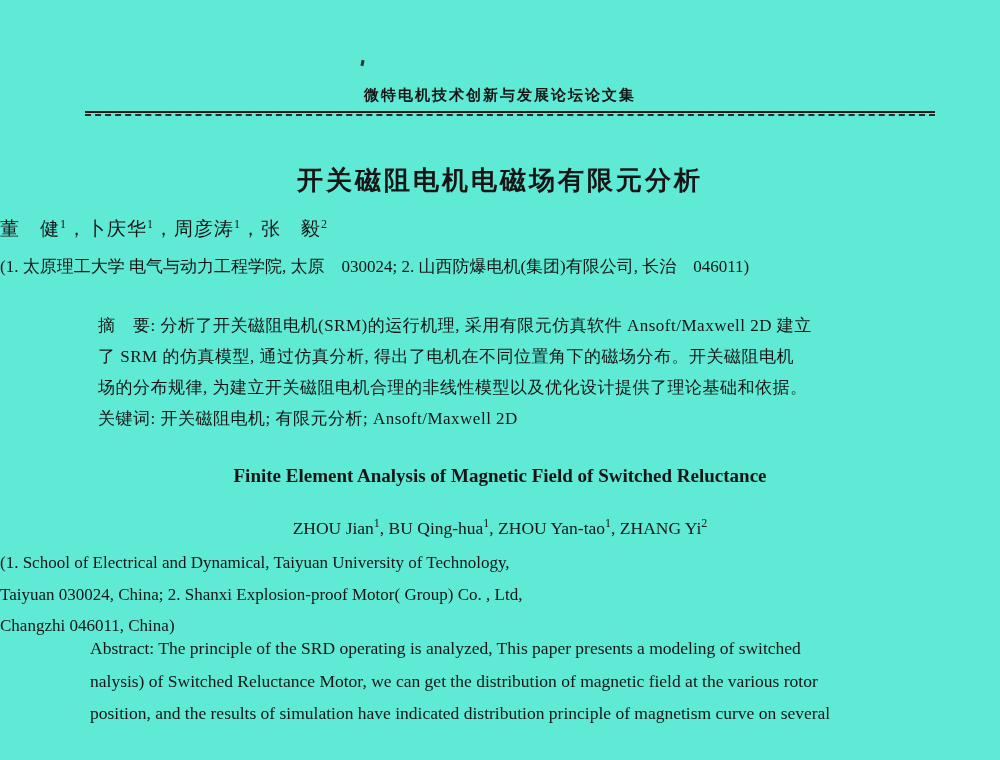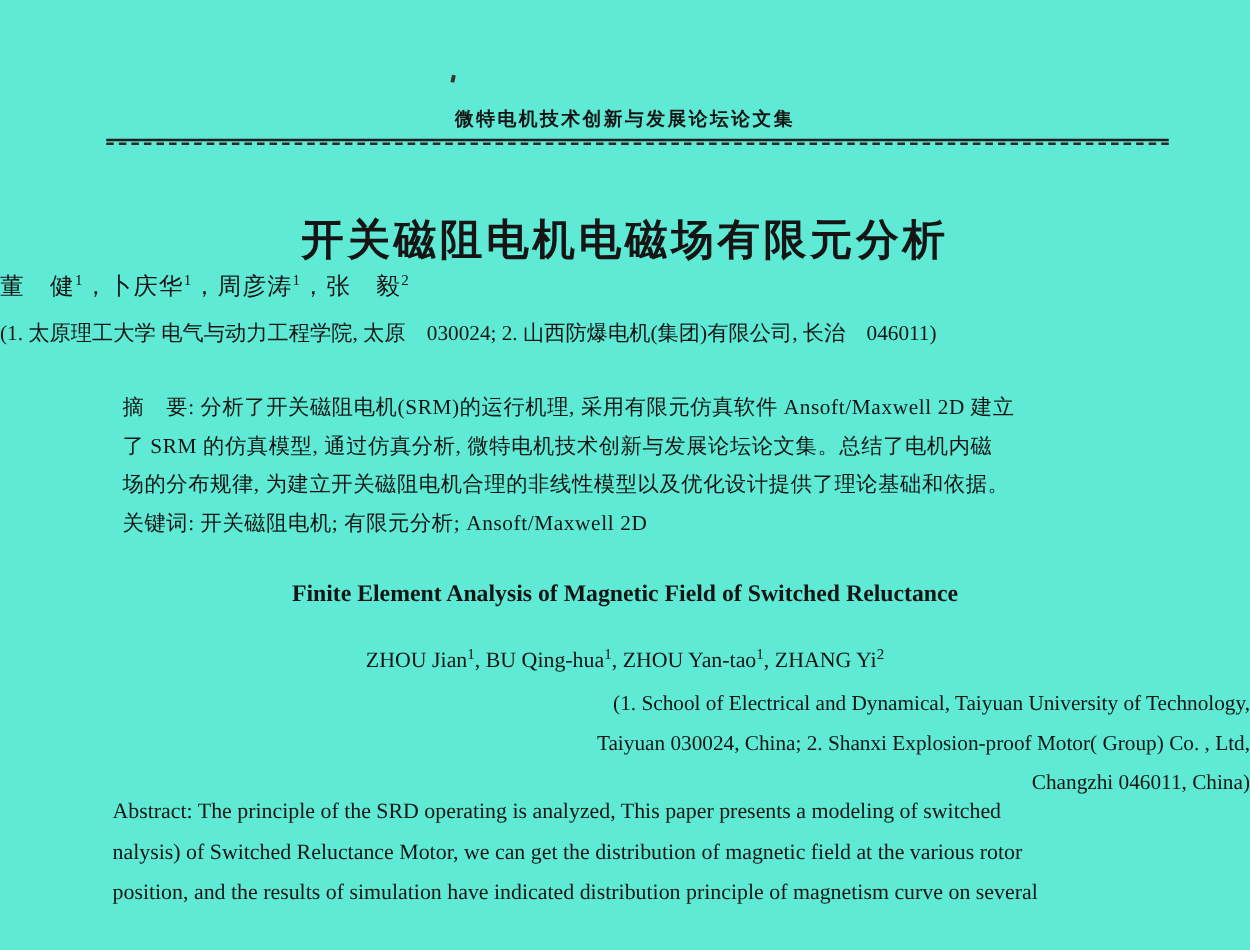--- a/index.html
+++ b/index.html
@@ -27,21 +27,21 @@
   .speck {
     position: absolute; top: 60px; left: 361px;
     width: 3px; height: 6px; background: #333;
     transform: rotate(12deg);
   }
   .paper-title {
     position: absolute;
     top: 146px; left: 0; width: 100%;
     text-align: center;
     font-family: "Liberation Sans", "DejaVu Sans", sans-serif;
-    font-size: 34px;
+    font-size: 26px;
     font-weight: bold;
     letter-spacing: 3px;
   }
   .authors-cn {
     position: absolute;
     top: 216px; left: 0; width: 100%;
     text-align: left;
     font-size: 19px;
     letter-spacing: 1px;
   }
@@ -70,21 +70,21 @@
   }
   .authors-en {
     position: absolute;
     top: 516px; left: 0; width: 100%;
     text-align: center;
     font-size: 17.5px;
   }
   .affiliation-en {
     position: absolute;
     top: 547px; left: 0; width: 100%;
-    text-align: right;
+    text-align: left;
     font-size: 17px;
     line-height: 31.5px;
   }
   .abstract-en {
     position: absolute;
     top: 632px; left: 90px; width: 832px;
     font-size: 17.5px;
     line-height: 32.5px;
   }
 </style>
@@ -105,21 +105,21 @@
   <h1 class="paper-title">开关磁阻电机电磁场有限元分析</h1>
 
   <div class="authors-cn">
     <span>董　健</span><sup>1</sup><span>，卜庆华</span><sup>1</sup><span>，周彦涛</span><sup>1</sup><span>，张　毅</span><sup>2</sup>
   </div>
 
   <div class="affiliation-cn">(1. 太原理工大学 电气与动力工程学院, 太原　030024; 2. 山西防爆电机(集团)有限公司, 长治　046011)</div>
 
   <div class="abstract-cn">
     <div><span class="lbl">摘　要:</span> <span>分析了开关磁阻电机(SRM)的运行机理, 采用有限元仿真软件 Ansoft/Maxwell 2D 建立</span></div>
-    <div>了 SRM 的仿真模型, 通过仿真分析, 微特电机技术创新与发展论坛论文集。总结了电机内磁</div>
+    <div>了 SRM 的仿真模型, 通过仿真分析, 得出了电机在不同位置角下的磁场分布。开关磁阻电机</div>
     <div>场的分布规律, 为建立开关磁阻电机合理的非线性模型以及优化设计提供了理论基础和依据。</div>
     <div><span class="lbl">关键词:</span> <span>开关磁阻电机; 有限元分析; Ansoft/Maxwell 2D</span></div>
   </div>
 
   <div class="title-en">
     <div>Finite Element Analysis of Magnetic Field of Switched Reluctance</div>
   </div>
 
   <div class="authors-en">
     <span>ZHOU Jian</span><sup>1</sup><span>, BU Qing-hua</span><sup>1</sup><span>, ZHOU Yan-tao</span><sup>1</sup><span>, ZHANG Yi</span><sup>2</sup>

